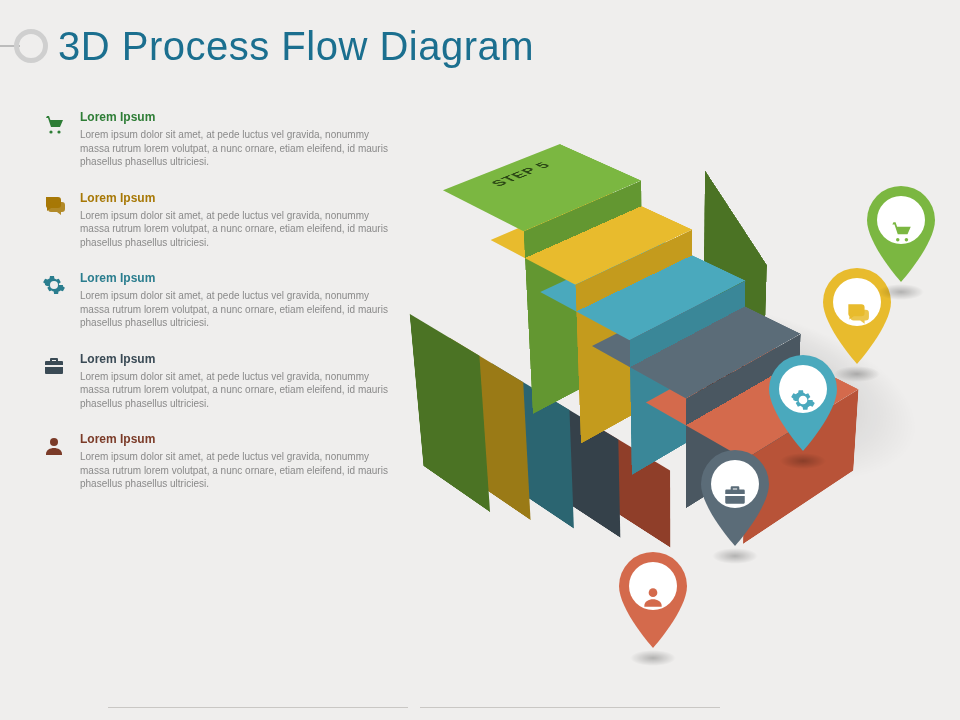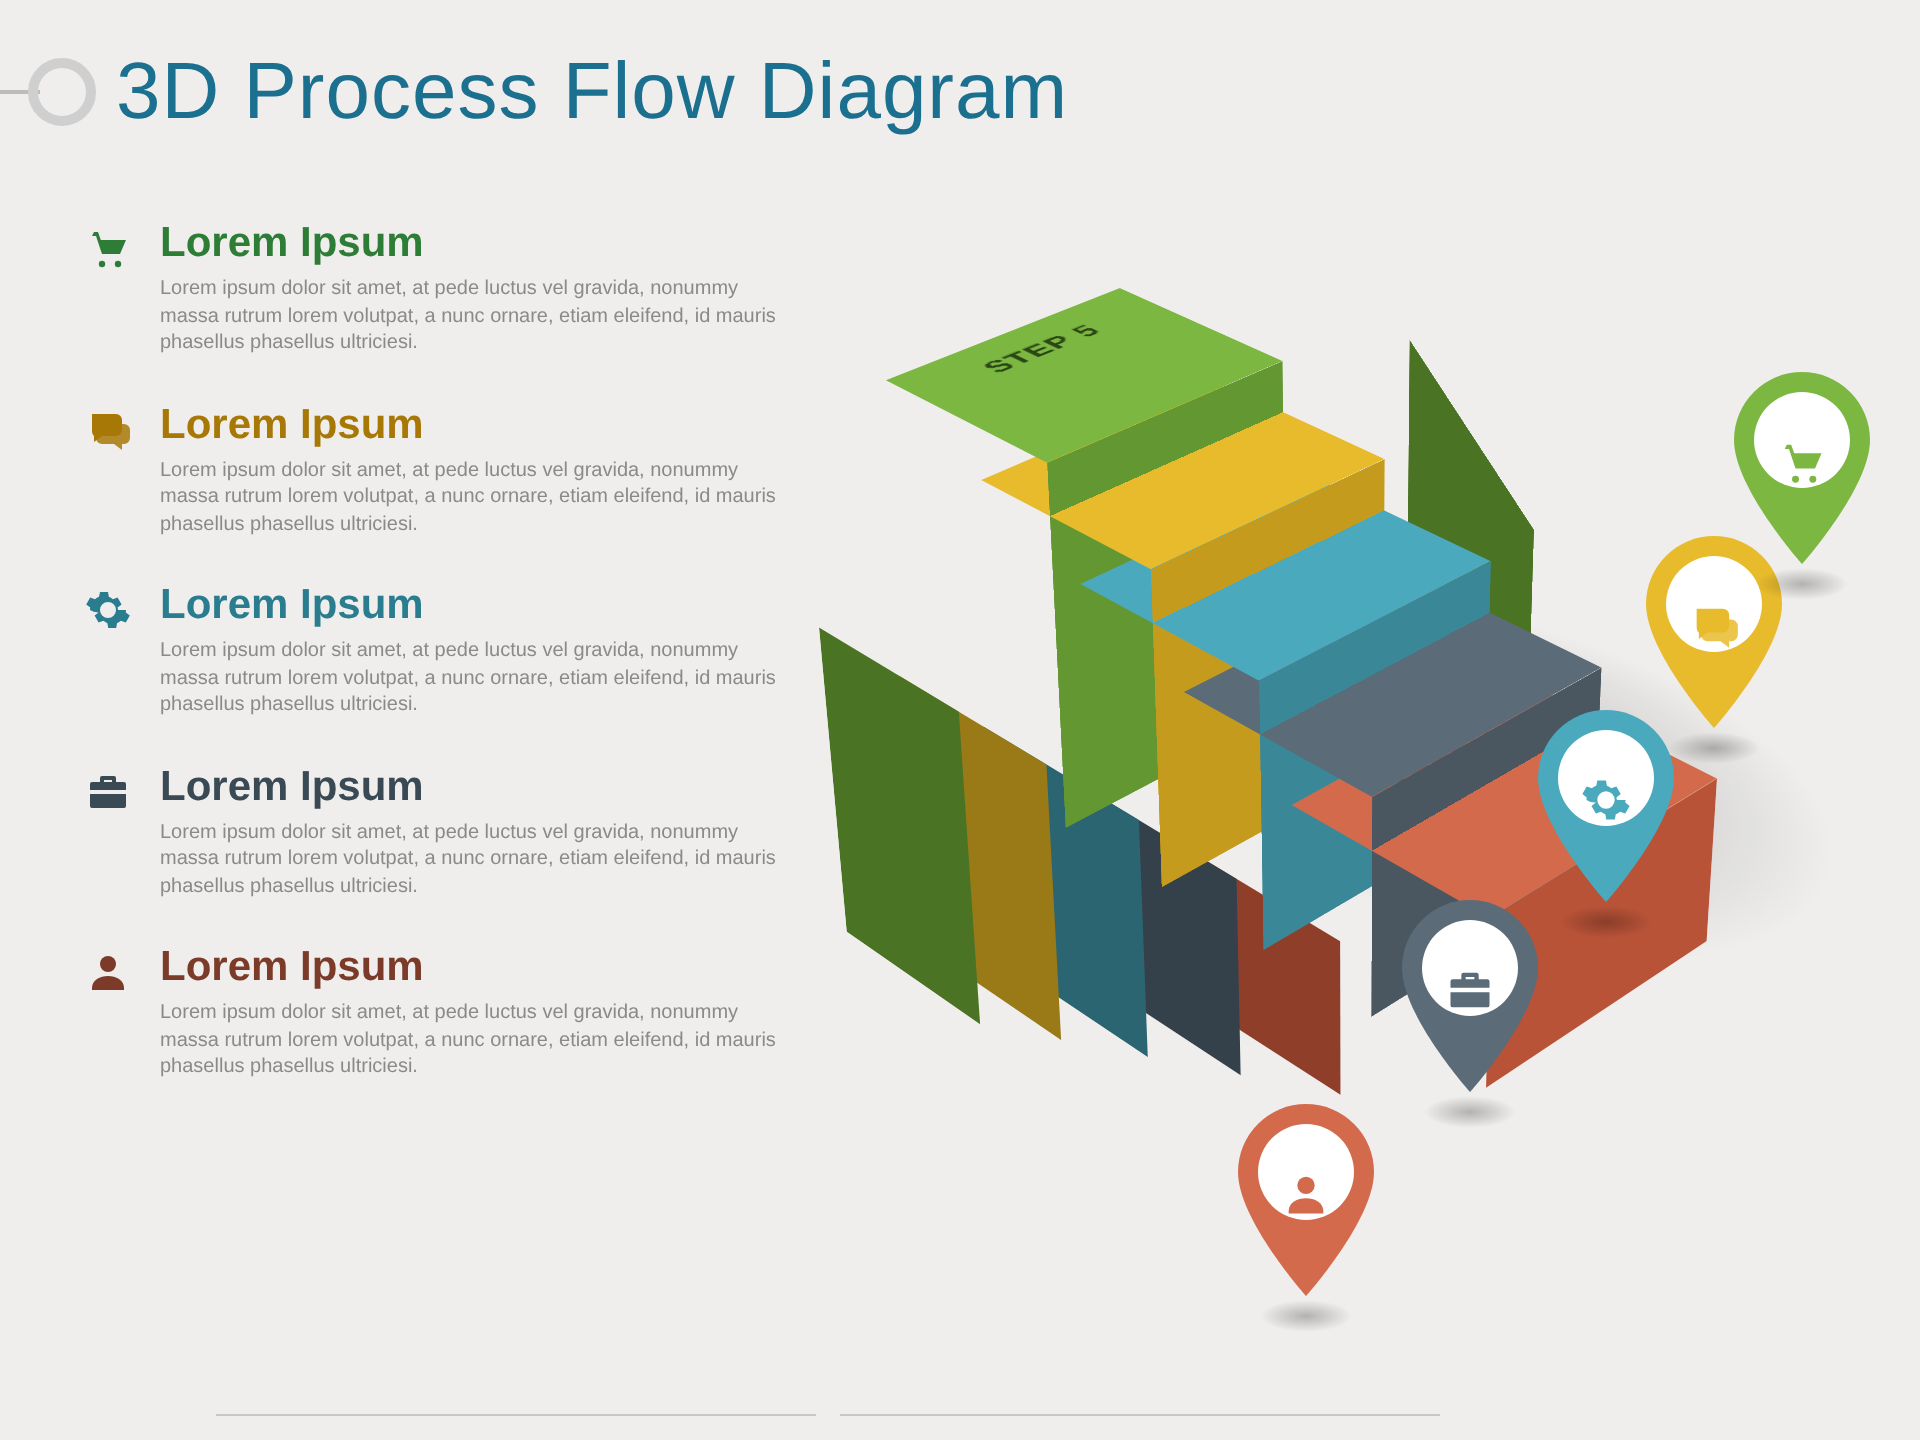--- a/index.html
+++ b/index.html
@@ -53,21 +53,21 @@
     margin-bottom: 22px;
   }
   .legend-item:last-child { margin-bottom: 0; }
   .legend-icon {
     width: 28px; height: 28px; flex: 0 0 28px;
     display: flex; align-items: center; justify-content: center;
     margin-top: 0;
   }
   .legend-icon svg { width: 24px; height: 24px; }
   .legend-text h4 {
-    margin: 0 0 4px 0; font-size: 21px; font-weight: 700;
+    margin: 0 0 4px 0; font-size: 12px; font-weight: 700;
   }
   .legend-text p {
     margin: 0; font-size: 10px; line-height: 1.35; color: #8a8a8a;
   }
   
   .c-green  { color: #2e7d36; }
   .c-yellow { color: #a77806; }
   .c-cyan   { color: #2a7d8e; }
   .c-slate  { color: #3a4a55; }
   .c-brick  { color: #7b3b28; }

